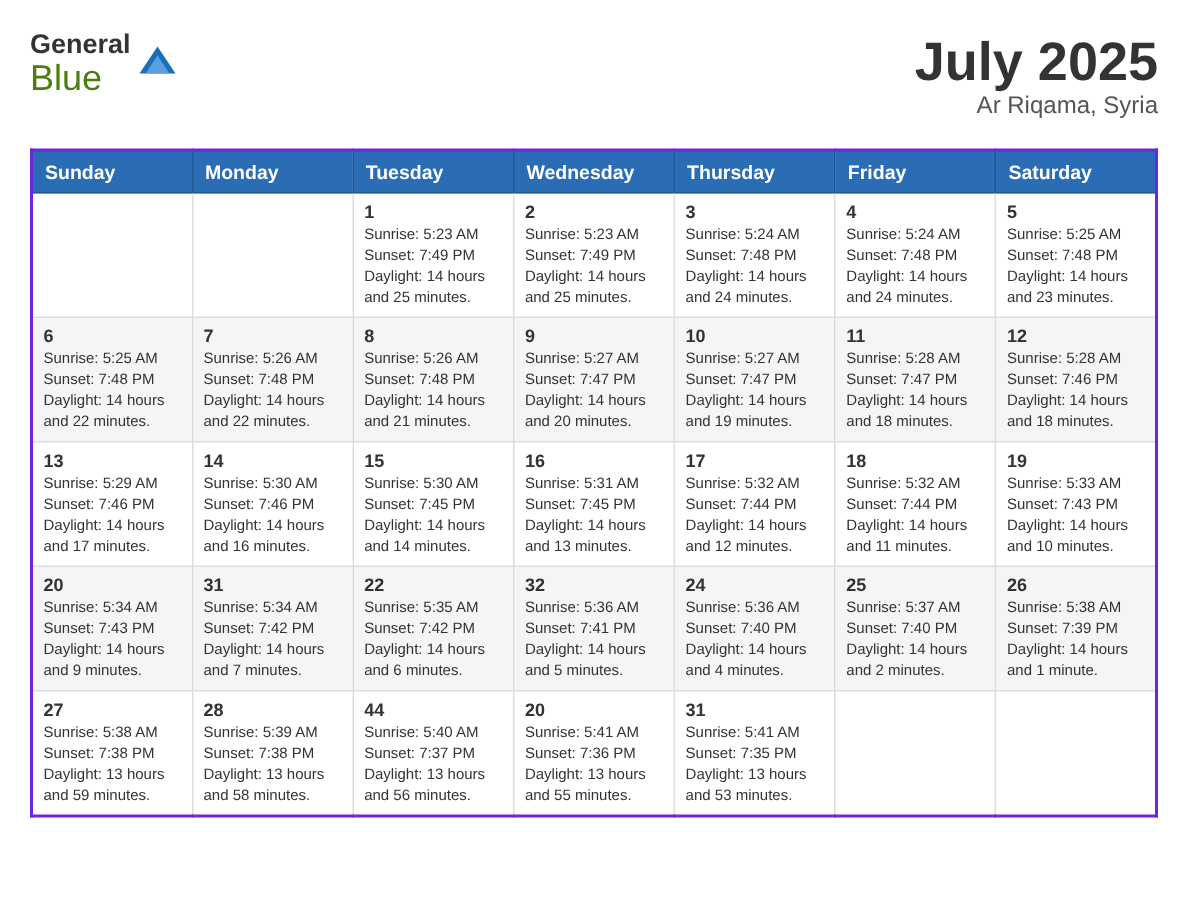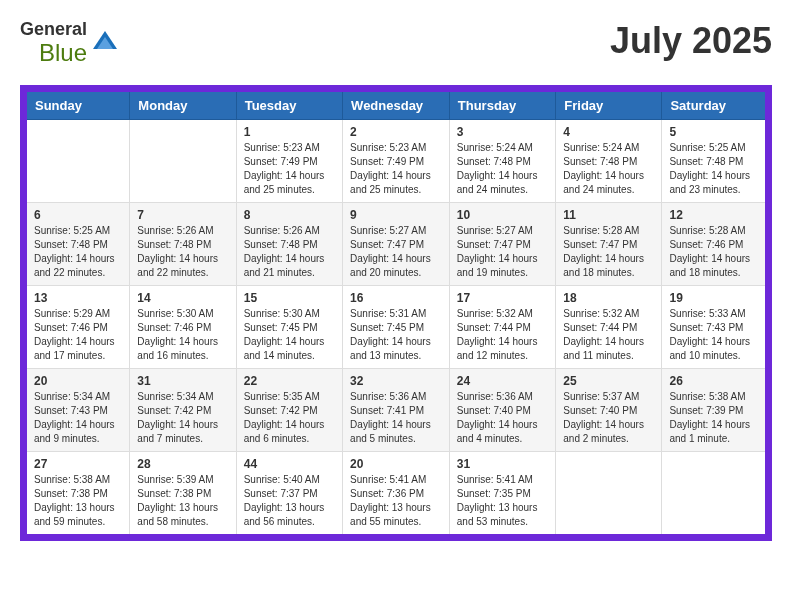--- a/index.html
+++ b/index.html
@@ -12,21 +12,20 @@
     }
     .header {
       display: flex;
       justify-content: space-between;
       align-items: flex-start;
       margin-bottom: 16px;
     }
     .logo {
       display: flex;
       align-items: center;
-      text-align: right;
     }
     .logo-text {
       display: flex;
       flex-direction: column;
       line-height: 1.1;
     }
     .logo-general {
       font-size: 18px;
       font-weight: bold;
       color: #333;
@@ -49,21 +48,21 @@
       color: #333;
       font-weight: bold;
     }
     .location {
       font-size: 16px;
       color: #555;
     }
     .calendar {
       width: 100%;
       border-collapse: collapse;
-      border: 7px solid #6d28d9;
+      border: 2px solid #6d28d9;
       margin-top: 19px;
     }
     .calendar th {
       background-color: #2a6db5;
       color: #fff;
       text-align: left;
       padding: 6px 8px;
       font-size: 13px;
       font-weight: bold;
       border: 1px solid #1e5a9a;
@@ -108,20 +107,21 @@
       <span class="logo-general">General</span>
       <span class="logo-blue">Blue</span>
     </div>
     <svg class="logo-icon" viewBox="0 0 28 28">
       <polygon points="14,2 26,20 2,20" fill="#1a6fba"></polygon>
       <polygon points="14,8 22,20 6,20" fill="#5aa0e0"></polygon>
     </svg>
   </div>
   <div class="title-block">
     <div class="month-year">July 2025</div>
+    <div class="location">Ar Riqama, Syria</div>
   </div>
 </div>
 
 <table class="calendar">
   <thead>
     <tr>
     <th>Sunday</th>
         <th>Monday</th>
         <th>Tuesday</th>
         <th>Wednesday</th>

